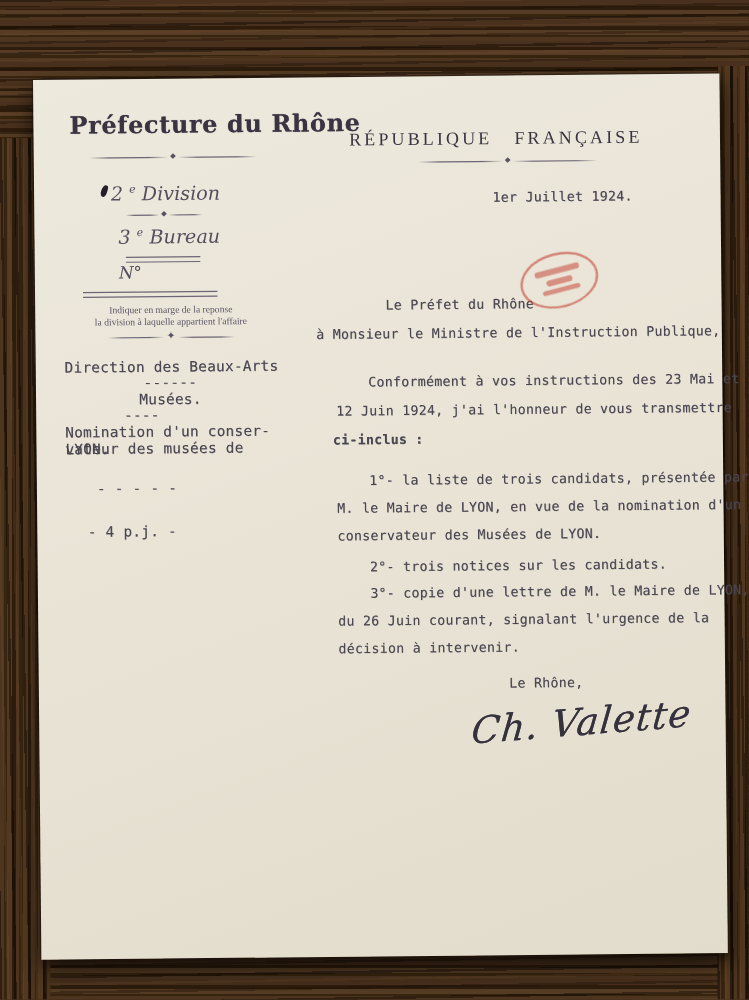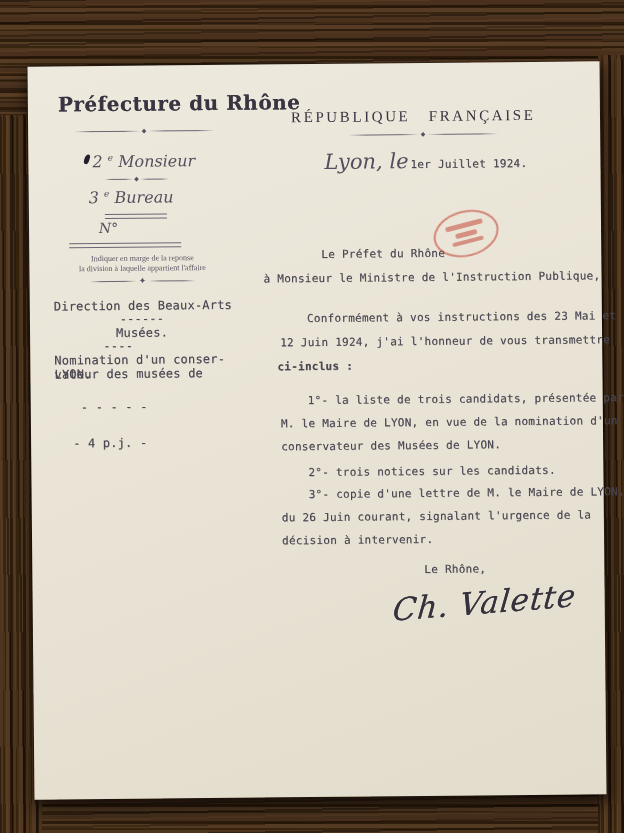--- a/index.html
+++ b/index.html
@@ -68,28 +68,28 @@
 
   <div class="abs gothic" style="left:30px;top:26px;">Préfecture du Rhône</div>
   <div class="abs orn" style="left:46px;top:62px;width:140px;">
     <span class="l"></span>
       <span class="d">◆</span>
       <span class="l"></span>
   </div>
 
   <div class="blot" style="left:56px;top:88px;"></div>
   <div class="abs script" style="left:64px;top:86px;font-size:16px;">
-    <span>2</span>&nbsp;<sup>e</sup>&nbsp;<span>Monsieur</span>
+    <span>2</span>&nbsp;<sup>e</sup>&nbsp;<span>Division</span>
   </div>
   <div class="abs orn" style="left:76px;top:110px;width:64px;">
     <span class="l"></span>
       <span class="d">◆</span>
       <span class="l"></span>
   </div>
-  <div class="abs script" style="left:60px;top:122px;font-size:16px;">
+  <div class="abs script" style="left:70px;top:122px;font-size:16px;">
     <span>3</span>&nbsp;<sup>e</sup>&nbsp;<span>Bureau</span>
   </div>
   <div class="abs dbl" style="left:76px;top:148px;width:62px;"></div>
 
   <div class="abs script" style="left:70px;top:154px;font-size:14px;">N°</div>
   <div class="abs dbl" style="left:40px;top:177px;width:112px;"></div>
 
   <div class="abs note" style="left:18px;top:188px;width:190px;">
     <div>Indiquer en marge de la reponse</div>
     <div>la division à laquelle appartient l'affaire</div>
@@ -110,21 +110,20 @@
   <div class="abs tm" style="left:50px;top:334px;">- - - - -</div>
   <div class="abs tm" style="left:42px;top:370px;">- 4 p.j. -</div>
 
   <div class="abs rep" style="left:263px;top:45px;">RÉPUBLIQUE FRANÇAISE</div>
   <div class="abs orn" style="left:320px;top:68px;width:150px;">
     <span class="l"></span>
       <span class="d">◆</span>
       <span class="l"></span>
   </div>
 
-  <div class="abs script" style="left:296px;top:86px;font-size:21px;">Lyon, le</div>
   <div class="abs t" style="left:382px;top:95px;">1er Juillet 1924.</div>
 
   <div class="stamp">
     <span class="s1"></span>
     <span class="s2"></span>
     <span class="s3"></span>
   </div>
 
   <div class="abs t" style="left:292px;top:184px;">Le Préfet du Rhône</div>
   <div class="abs t" style="left:234px;top:208px;">à Monsieur le Ministre de l'Instruction Publique,</div>

